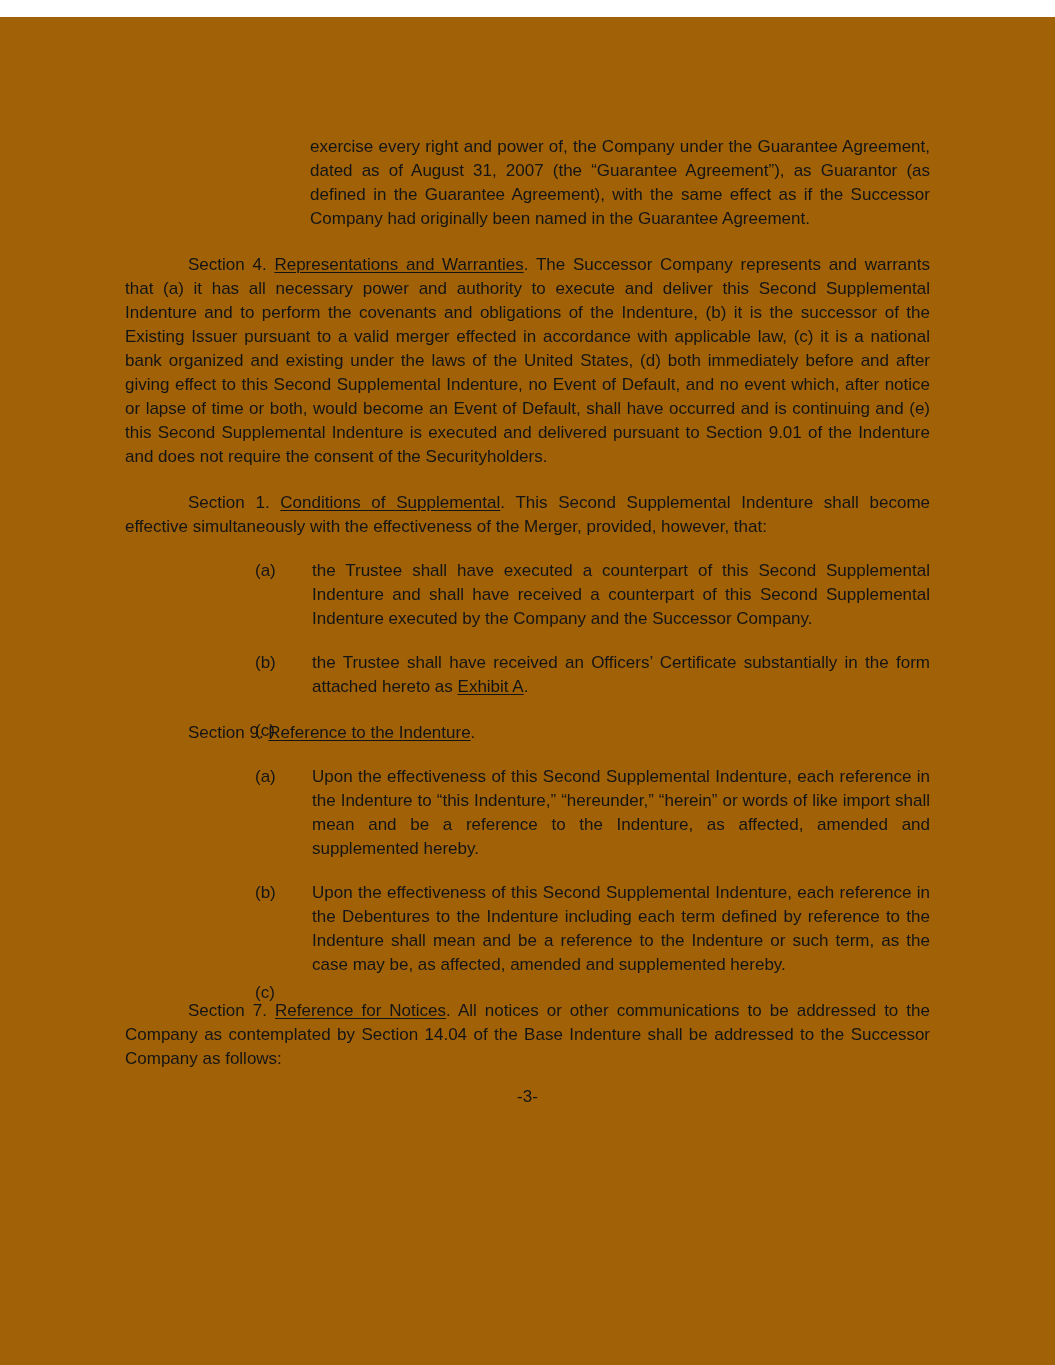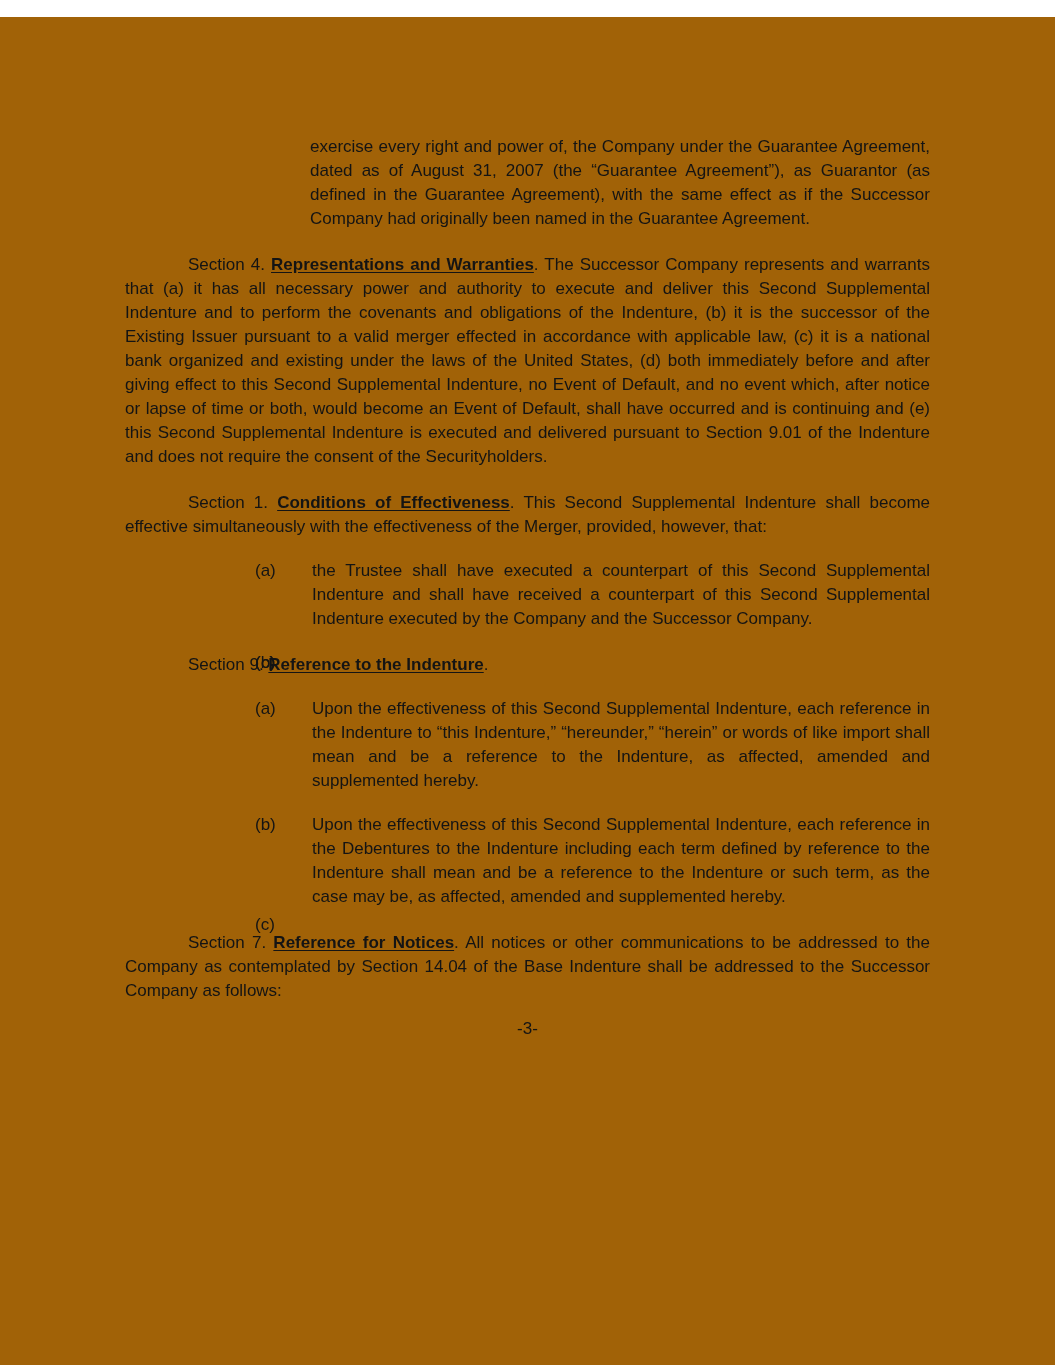--- a/index.html
+++ b/index.html
@@ -27,21 +27,20 @@
   .indent-block {
     margin-top: 0;
     margin-left: 185px;
   }
   .section-para {
     text-indent: 63px;
   }
   .u {
     text-decoration: underline;
     text-underline-offset: 2px;
-    font-weight: bold;
   }
   .item {
     position: relative;
     margin: 20px 0 0 187px;
     text-align: justify;
   }
   .item.tight {
     margin-top: 4px;
   }
   .item .marker {
@@ -56,29 +55,30 @@
 </style>
 </head>
 <body>
 
 <div class="page">
 
   <p class="para indent-block">exercise every right and power of, the Company under the Guarantee Agreement, dated as of August 31, 2007 (the “Guarantee Agreement”), as Guarantor (as defined in the Guarantee Agreement), with the same effect as if the Successor Company had originally been named in the Guarantee Agreement.</p>
 
   <p class="para section-para"><span>Section 4.</span> <span class="u">Representations and Warranties</span><span>.</span> <span>The Successor Company represents and warrants that (a) it has all necessary power and authority to execute and deliver this Second Supplemental Indenture and to perform the covenants and obligations of the Indenture, (b) it is the successor of the Existing Issuer pursuant to a valid merger effected in accordance with applicable law, (c) it is a national bank organized and existing under the laws of the United States, (d) both immediately before and after giving effect to this Second Supplemental Indenture, no Event of Default, and no event which, after notice or lapse of time or both, would become an Event of Default, shall have occurred and is continuing and (e) this Second Supplemental Indenture is executed and delivered pursuant to Section 9.01 of the Indenture and does not require the consent of the Securityholders.</span></p>
 
-  <p class="para section-para"><span>Section 1.</span> <span class="u">Conditions of Effectiveness</span><span>.</span> <span>This Second Supplemental Indenture shall become effective simultaneously with the effectiveness of the Merger, provided, however, that:</span></p>
+  <p class="para section-para"><span>Section 1.</span> <span class="u">Conditions of Supplemental</span><span>.</span> <span>This Second Supplemental Indenture shall become effective simultaneously with the effectiveness of the Merger, provided, however, that:</span></p>
 
   <div class="item">
     <span class="marker">(a)</span>
     <span>the Trustee shall have executed a counterpart of this Second Supplemental Indenture and shall have received a counterpart of this Second Supplemental Indenture executed by the Company and the Successor Company.</span>
   </div>
 
   <div class="item">
     <span class="marker">(b)</span>
+    <span><span>the Trustee shall have received an Officers’ Certificate substantially in the form attached hereto as </span><span class="u">Exhibit A</span><span>.</span></span>
   </div>
 
   <div class="item">
     <span class="marker">(c)</span>
   </div>
 
   <p class="para section-para"><span>Section 9.</span> <span class="u">Reference to the Indenture</span><span>.</span></p>
 
   <div class="item">
     <span class="marker">(a)</span>

